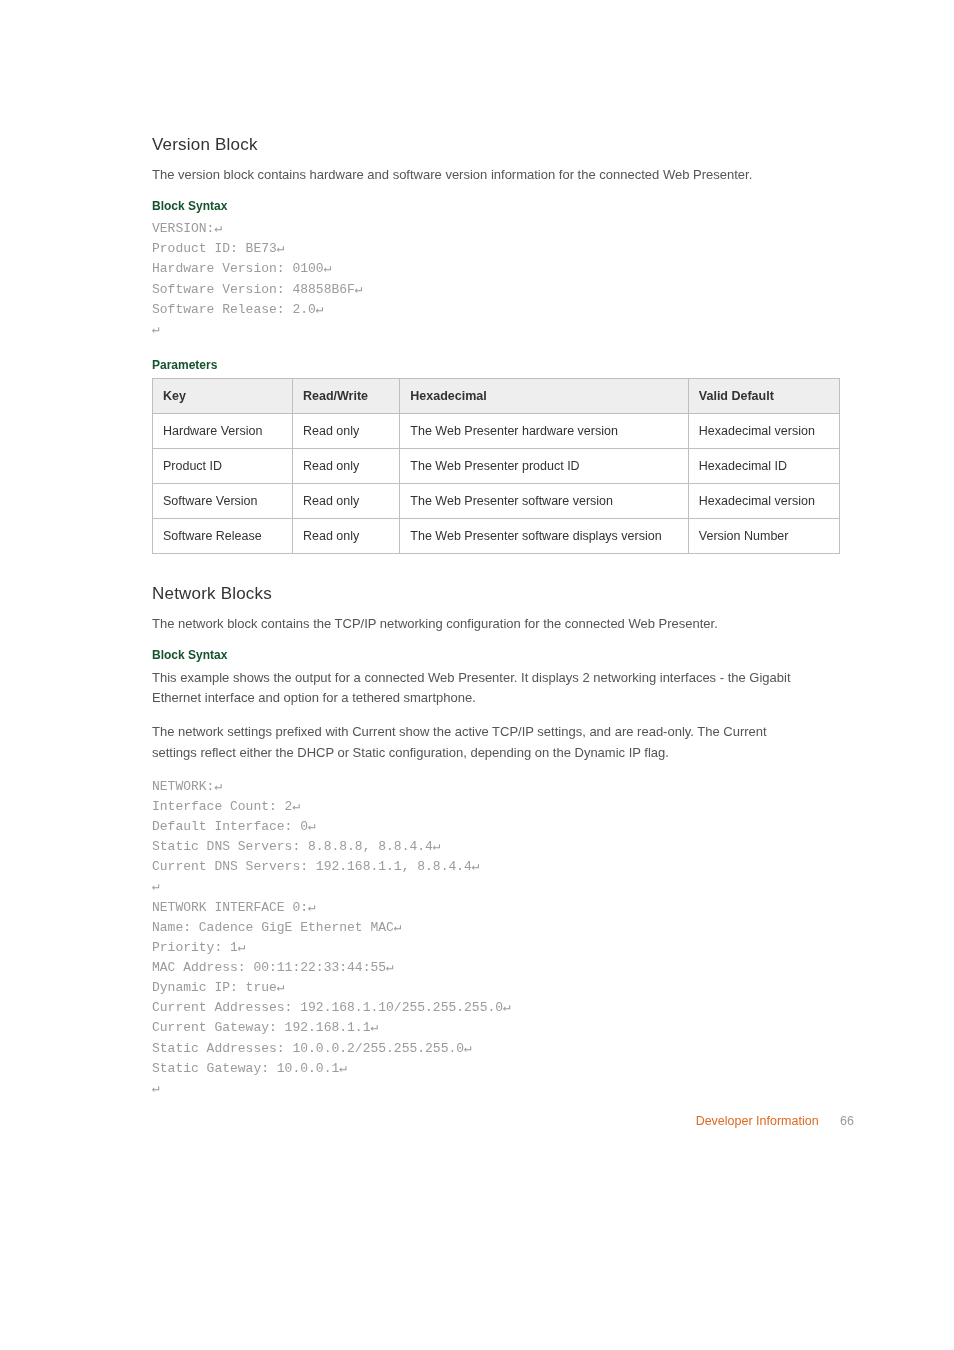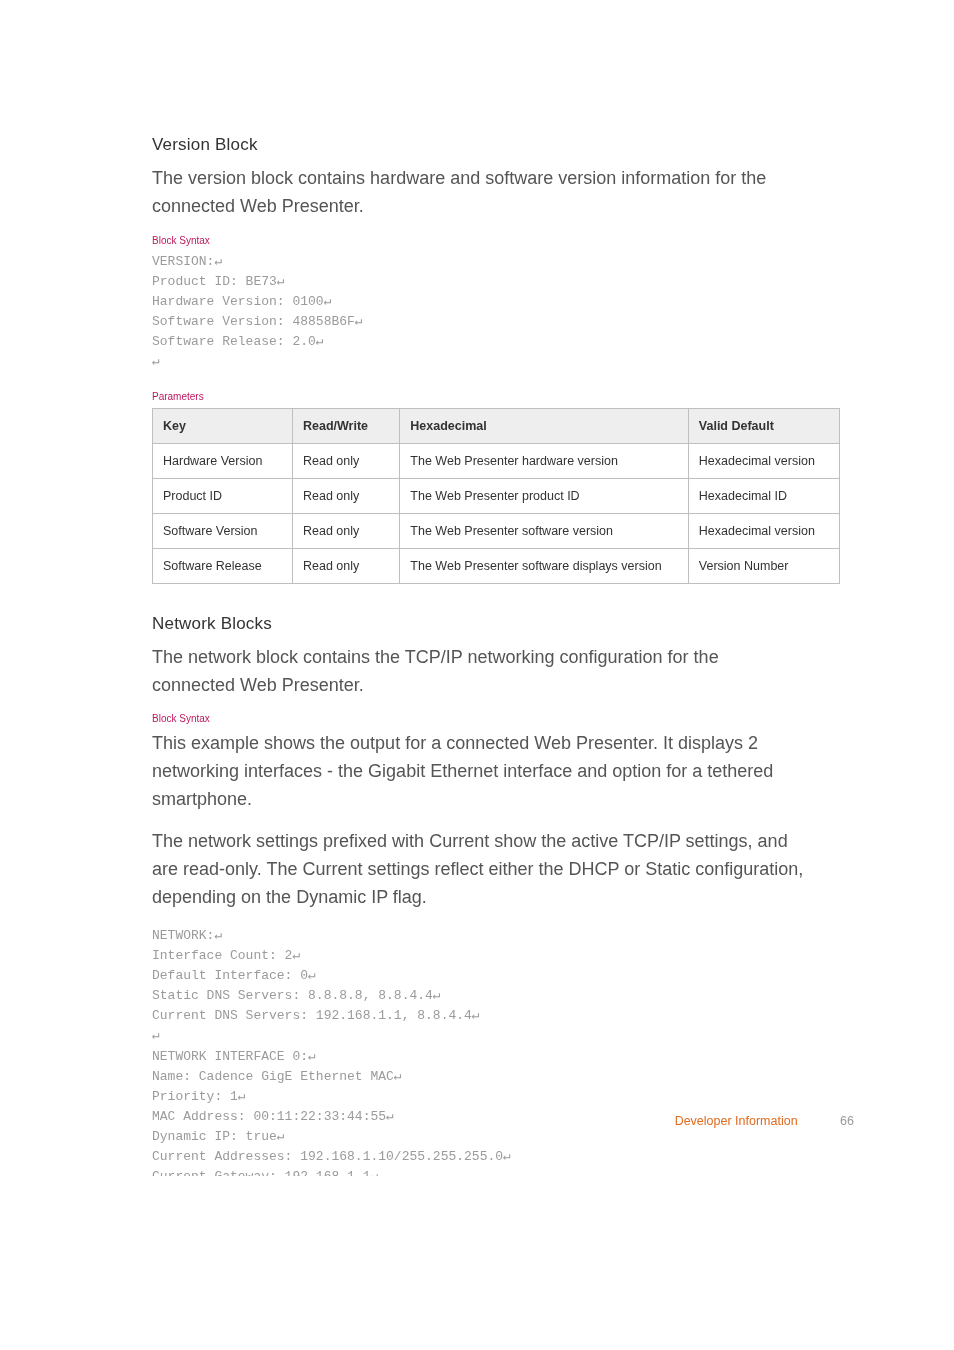--- a/index.html
+++ b/index.html
@@ -19,31 +19,31 @@
     padding: 135px 100px 60px 152px;
   }
   h2.section {
     font-size: 17px;
     font-weight: 400;
     color: #333333;
     margin: 0 0 10px 0;
     letter-spacing: 0.2px;
   }
   p.body {
-    font-size: 18px;
+    font-size: 13px;
     font-weight: 400;
     color: #555555;
     line-height: 1.55;
     margin: 0 0 14px 0;
     max-width: 640px;
   }
   .bold-sub {
-    font-size: 10px;
-    font-weight: 400;
-    color: #be185d;
+    font-size: 12px;
+    font-weight: 700;
+    color: #14532d;
     margin: 0 0 6px 0;
   }
   pre.codeblock {
     font-family: "Courier New", Courier, monospace;
     font-size: 13px;
     line-height: 1.55;
     color: #9b9b9b;
     margin: 0 0 18px 0;
     white-space: pre;
   }
@@ -71,21 +71,21 @@
 
   .footer {
     position: absolute;
     bottom: 48px;
     right: 100px;
     font-size: 12.5px;
     color: #999999;
   }
   .footer .devinfo {
     color: #e06a1f;
-    margin-right: 39px;
+    margin-right: 18px;
   }
 </style>
 </head>
 <body>
 
 <div class="page">
 
   <h2 class="section">Version Block</h2>
   <p class="body">The version block contains hardware and software version information for the connected Web Presenter.</p>
 

